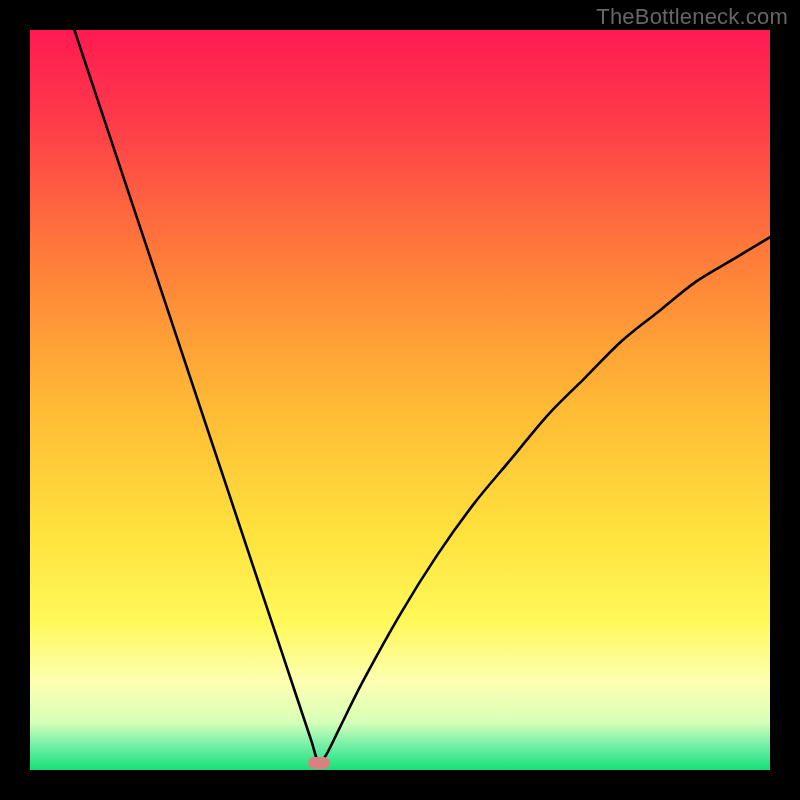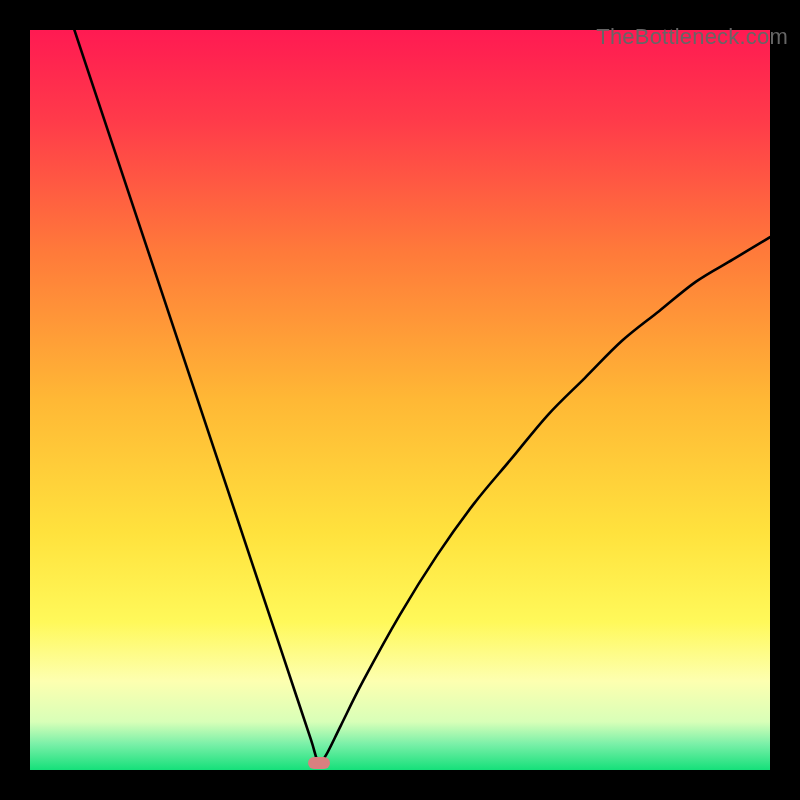--- a/index.html
+++ b/index.html
@@ -28,21 +28,20 @@
   .watermark {
     position: absolute;
     top: 4px;
     right: 12px;
     color: #666;
     font-size: 22px;
     font-weight: 500;
     letter-spacing: 0.2px;
     z-index: 5;
     user-select: none;
-    margin-top: 20px;
   }
   .marker {
     position: absolute;
     width: 22px;
     height: 12px;
     border-radius: 6px;
     background: #d98080;
     transform: translate(-50%, -50%);
     z-index: 4;
   }

